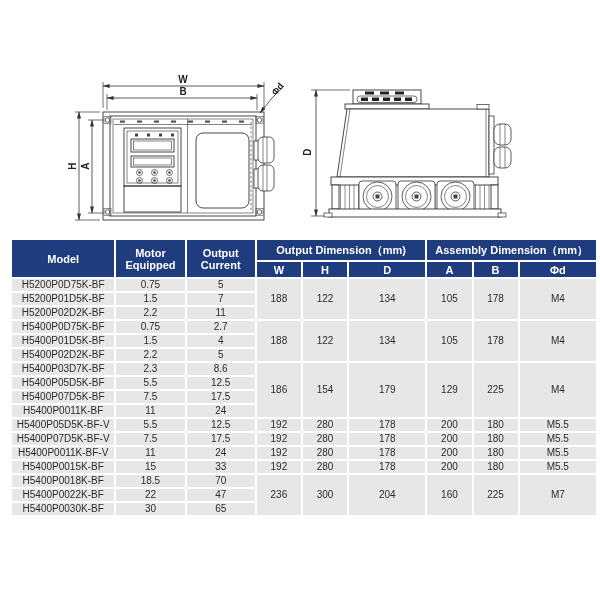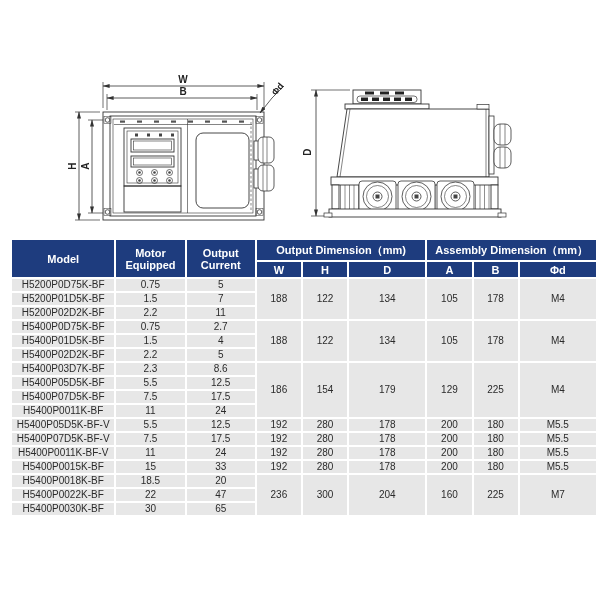--- a/index.html
+++ b/index.html
@@ -404,21 +404,21 @@
       <td>280</td>
       <td>178</td>
       <td>200</td>
       <td>180</td>
       <td>M5.5</td>
     </tr>
 
     <tr>
       <td>H5400P0018K-BF</td>
       <td>18.5</td>
-      <td>20</td>
+      <td>70</td>
       <td rowspan="3">236</td>
       <td rowspan="3">300</td>
       <td rowspan="3">204</td>
       <td rowspan="3">160</td>
       <td rowspan="3">225</td>
       <td rowspan="3">M7</td>
     </tr>
     <tr>
       <td>H5400P0022K-BF</td>
       <td>22</td>

